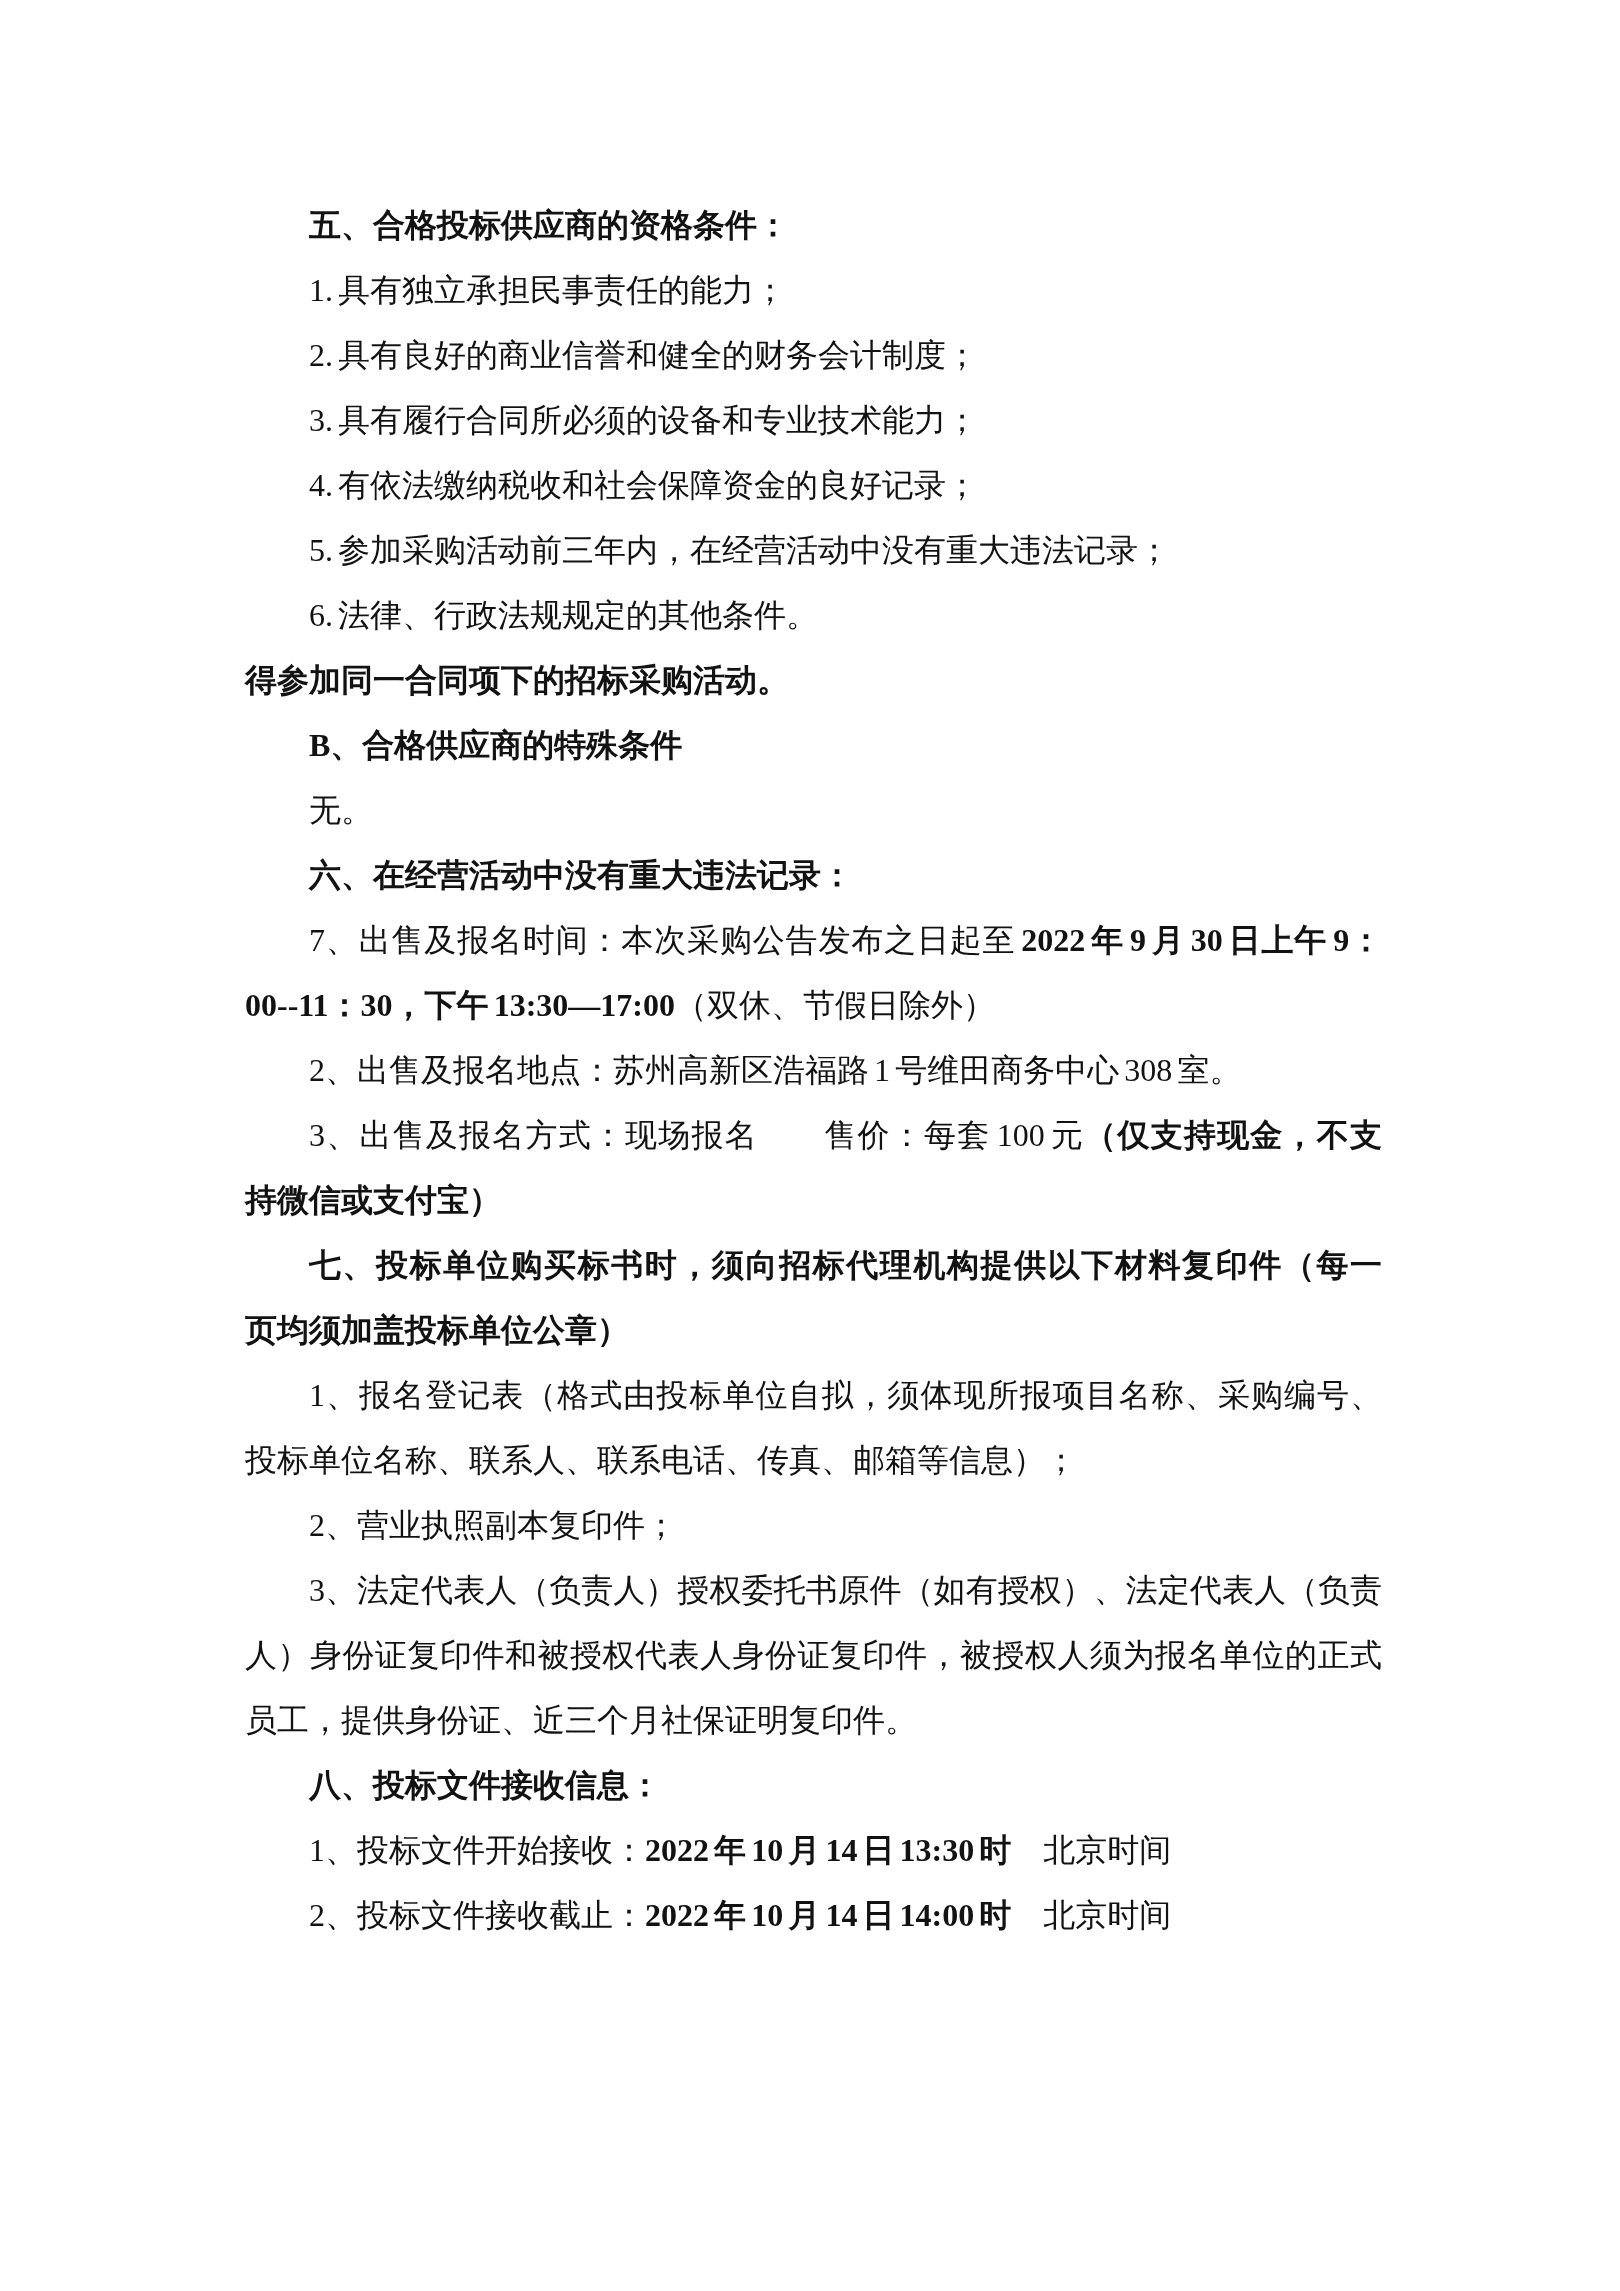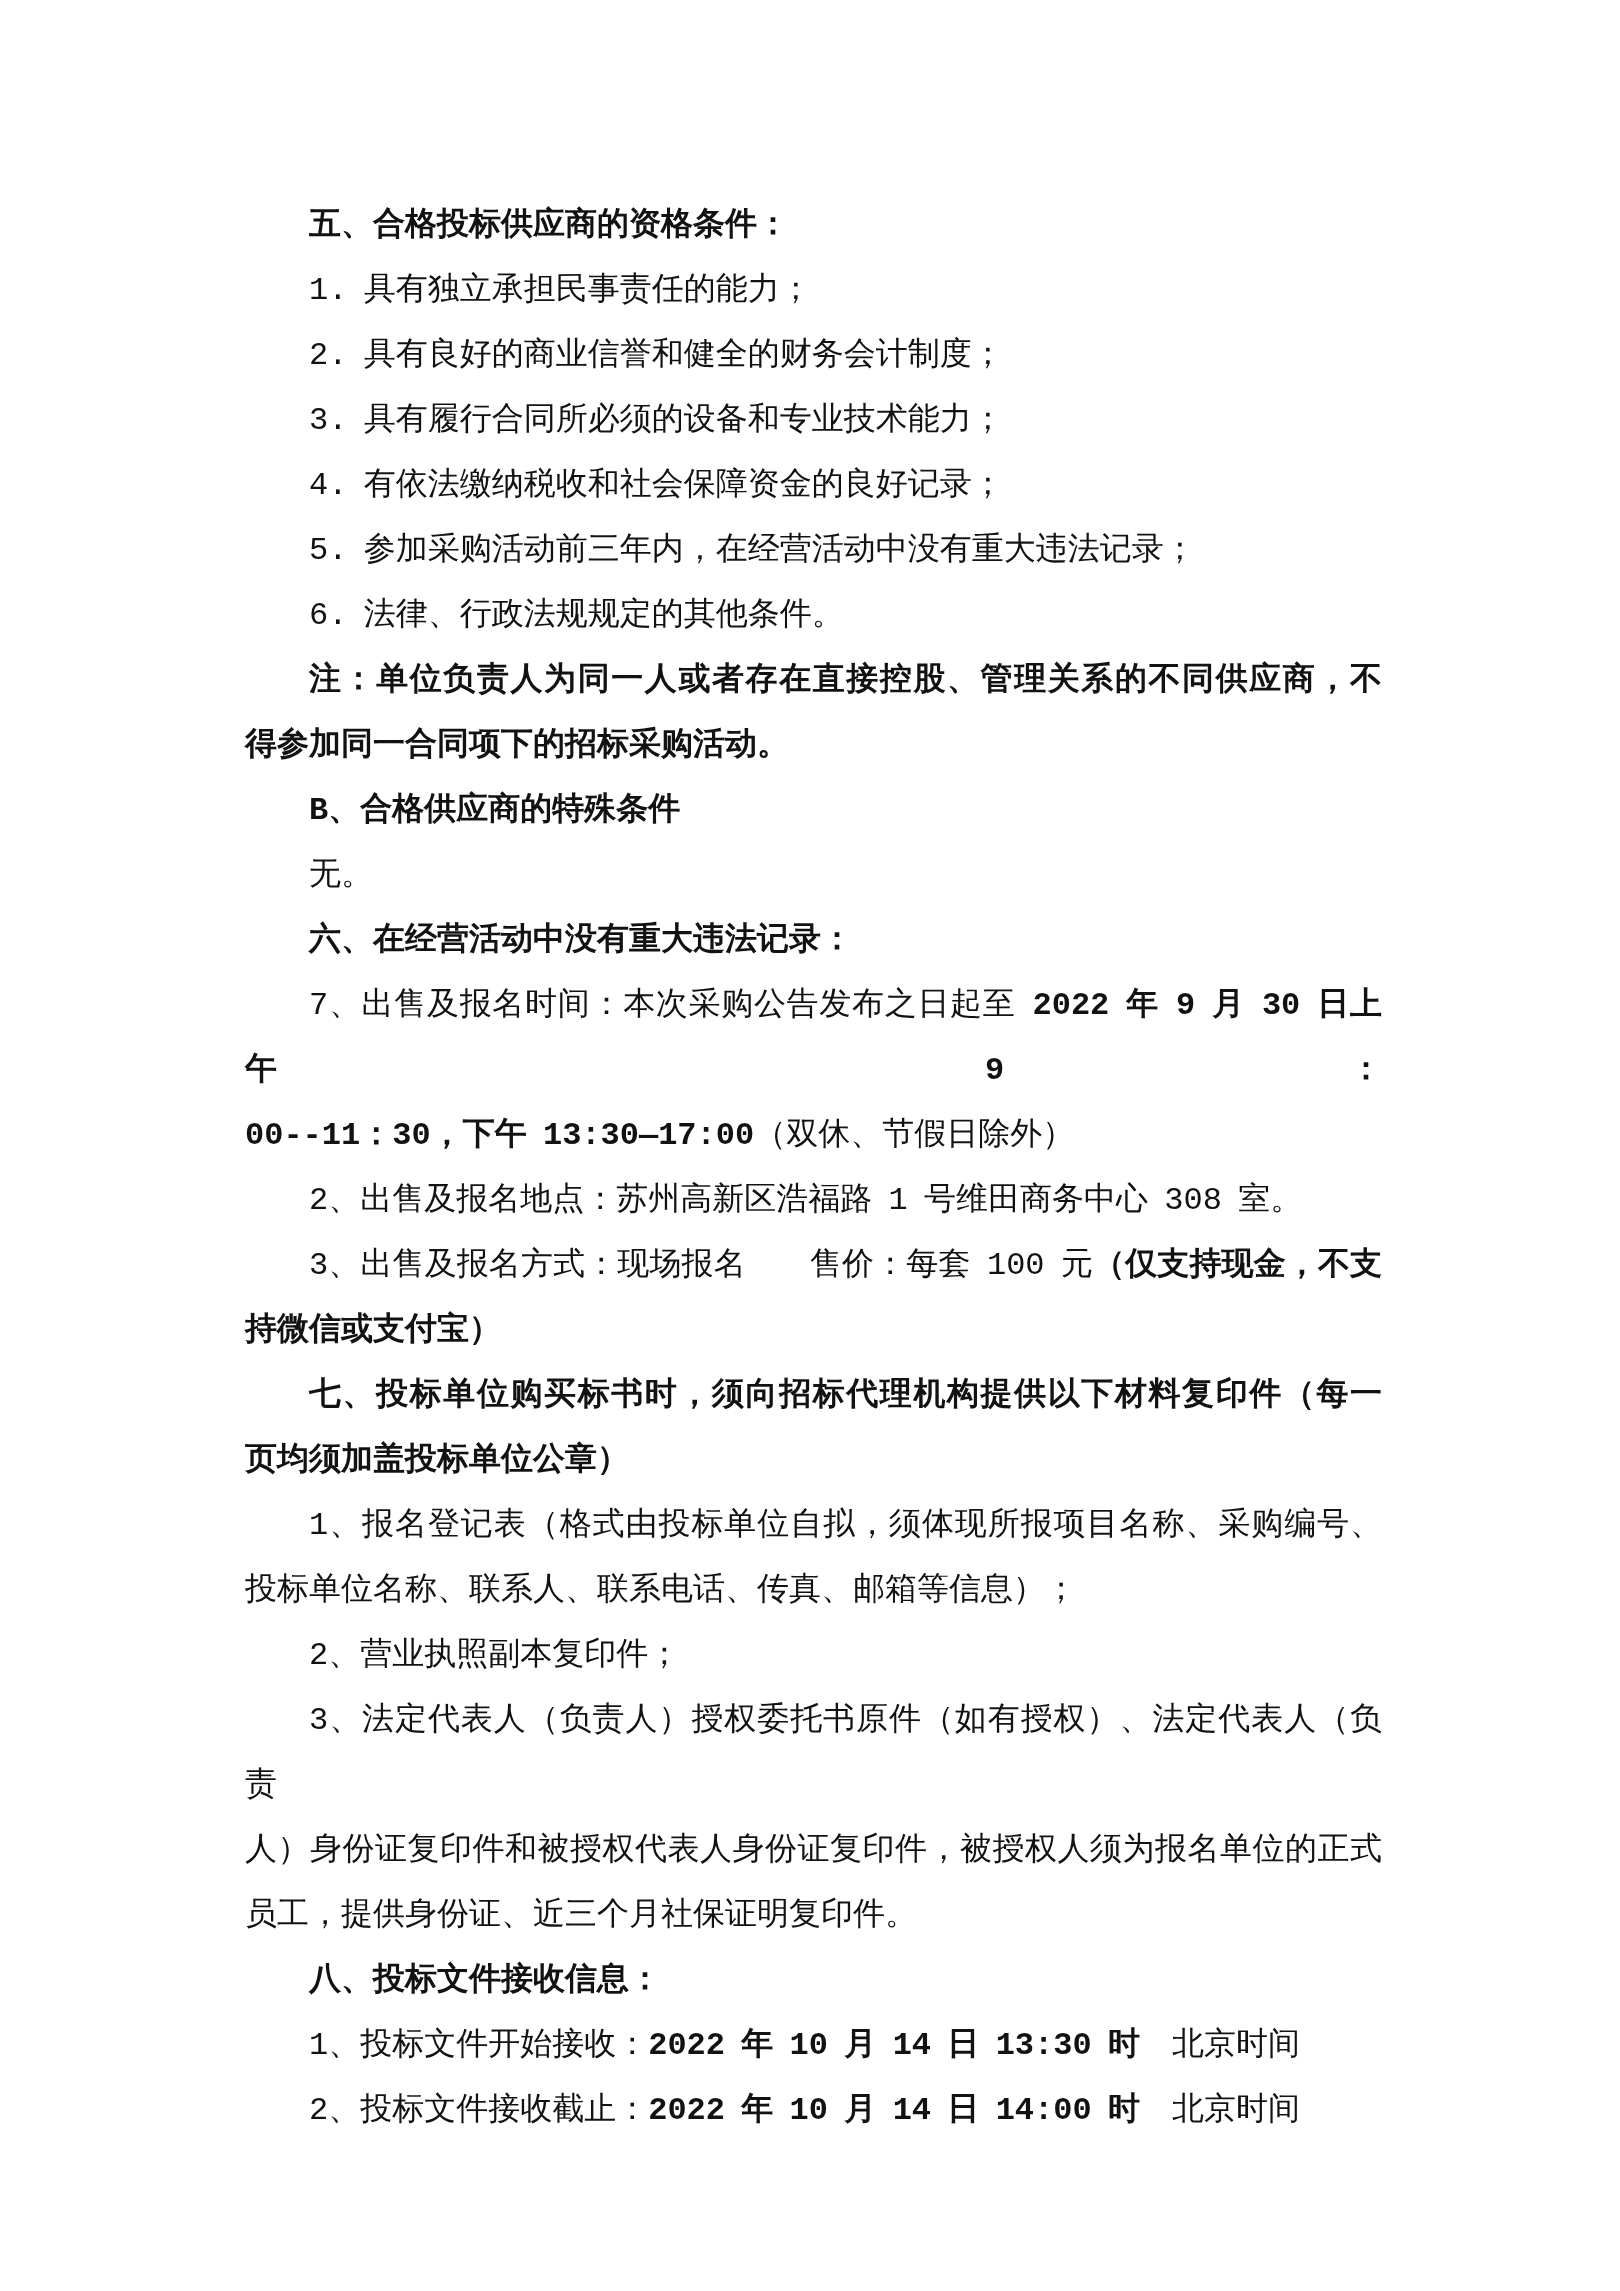--- a/index.html
+++ b/index.html
@@ -11,21 +11,20 @@
     height: 2292px;
     background: #ffffff;
     position: relative;
     font-family: "Liberation Serif", "DejaVu Serif", serif;
   }
   .doc {
     position: absolute;
     left: 245px;
     top: 193px;
     width: 1137px;
-    font-family: Liberation Mono, monospace;
   }
   .line {
     margin: 0;
     padding: 0;
     font-size: 32px;
     line-height: 65px;
     color: #121212;
     text-align: justify;
     text-align-last: left;
     word-spacing: -2.9px;
@@ -44,21 +43,20 @@
 
 <div class="doc">
   <div>
       <p class="line indent"><span class="b">五、合格投标供应商的资格条件：</span></p>
       <p class="line indent"><span class="r">1. 具有独立承担民事责任的能力；</span></p>
       <p class="line indent"><span class="r">2. 具有良好的商业信誉和健全的财务会计制度；</span></p>
       <p class="line indent"><span class="r">3. 具有履行合同所必须的设备和专业技术能力；</span></p>
       <p class="line indent"><span class="r">4. 有依法缴纳税收和社会保障资金的良好记录；</span></p>
       <p class="line indent"><span class="r">5. 参加采购活动前三年内，在经营活动中没有重大违法记录；</span></p>
       <p class="line indent"><span class="r">6. 法律、行政法规规定的其他条件。</span></p>
-      <p class="line indent fill"><span class="b">注：单位负责人为同一人或者存在直接控股、管理关系的不同供应商，不</span></p>
       <p class="line"><span class="b">得参加同一合同项下的招标采购活动。</span></p>
       <p class="line indent"><span class="b">B、合格供应商的特殊条件</span></p>
       <p class="line indent"><span class="r">无。</span></p>
       <p class="line indent"><span class="b">六、在经营活动中没有重大违法记录：</span></p>
       <p class="line indent fill"><span class="r">7、出售及报名时间：本次采购公告发布之日起至 </span><span class="b">2022 年 9 月 30 日上午 9：</span></p>
       <p class="line"><span class="b">00--11：30，下午 13:30—17:00</span><span class="r">（双休、节假日除外）</span></p>
       <p class="line indent"><span class="r">2、出售及报名地点：苏州高新区浩福路 1 号维田商务中心 308 室。</span></p>
       <p class="line indent fill"><span class="r">3、出售及报名方式：现场报名　　售价：每套 100 元</span><span class="b">（仅支持现金，不支</span></p>
       <p class="line"><span class="b">持微信或支付宝）</span></p>
       <p class="line indent fill"><span class="b">七、投标单位购买标书时，须向招标代理机构提供以下材料复印件（每一</span></p>

